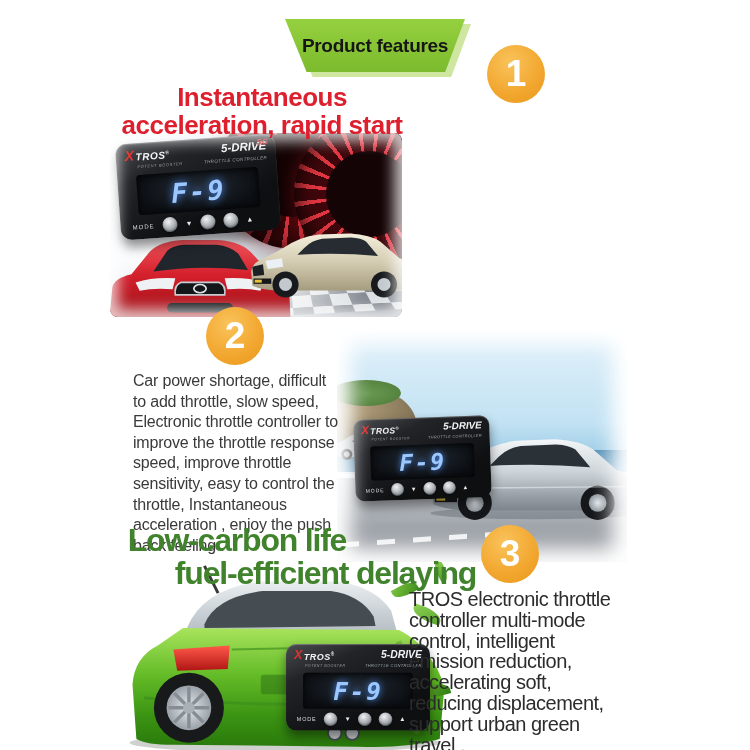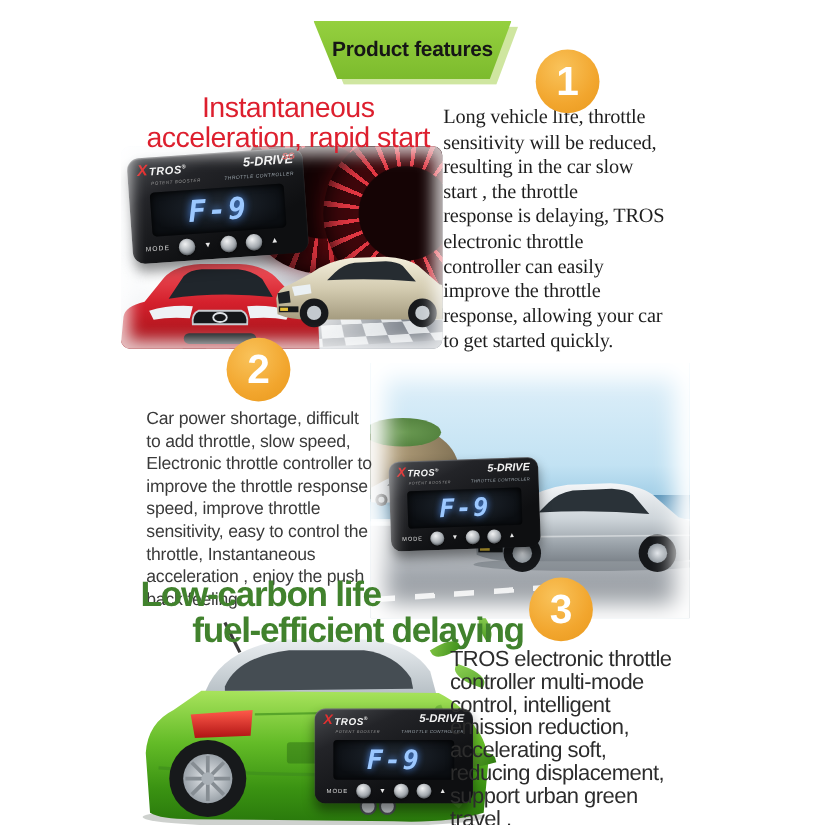--- a/index.html
+++ b/index.html
@@ -14,21 +14,21 @@
         clip-path:polygon(0 0,100% 0,89% 100%,12% 100%);display:flex;align-items:center;
         justify-content:center;color:#161616;font-size:19px;font-weight:bold;letter-spacing:-.3px;}
 
   
   .badge{position:absolute;width:58px;height:58px;border-radius:50%;z-index:8;
         background:radial-gradient(circle at 40% 30%,#f9c35b,#f2a62e 60%,#e8981c);
         color:#fff;font-size:37px;font-weight:bold;display:flex;align-items:center;justify-content:center;}
   #badge1{left:487px;top:45px;} #badge2{left:206px;top:307px;} #badge3{left:481px;top:525px;}
 
   
-  .h-red{color:#dd1f2e;font-weight:normal;text-align:center;white-space:pre-line;}
+  .h-red{color:#dd1f2e;font-weight:bold;text-align:center;white-space:pre-line;}
   #h1{position:absolute;left:103px;top:83px;width:318px;font-size:26px;line-height:28px;
       letter-spacing:-.5px;z-index:6;}
   #h2{position:absolute;left:2px;top:5px;width:195px;font-size:28px;line-height:34px;
       letter-spacing:-.5px;z-index:4;}
   .h-green{position:absolute;color:#41822d;font-weight:bold;text-align:center;letter-spacing:-1.2px;z-index:6;}
   #h3a{left:112px;top:522px;width:250px;font-size:32px;}
   #h3b{left:158px;top:555px;width:335px;font-size:32px;}
 
   
   #col1{position:absolute;left:403px;top:96px;font-family:"Liberation Serif",serif;
@@ -126,30 +126,20 @@
     <div class="banner-shadow"></div>
     <div class="banner">Product features</div>
   </div>
 
   <div class="badge" id="badge1">1</div>
   <div class="badge" id="badge2">2</div>
   <div class="badge" id="badge3">3</div>
 
   <div class="h-red" id="h1">Instantaneous
 acceleration, rapid start</div>
-  <div id="col1">Long vehicle life, throttle
-sensitivity will be reduced,
-resulting in the car slow
-start , the throttle
-response is delaying, TROS
-electronic throttle
-controller can easily
-improve the throttle
-response, allowing your car
-to get started quickly.</div>
 
   <div class="photo1">
     <div class="gauge" id="gauge1"></div>
     <div class="gauge" id="gauge2"></div>
     <div id="checker"></div>
     <div class="smoke" id="smoke1"></div>
     <div class="smoke" id="smoke2"></div>
 
     <svg id="red-car" viewBox="0 0 280 150">
       <defs>

